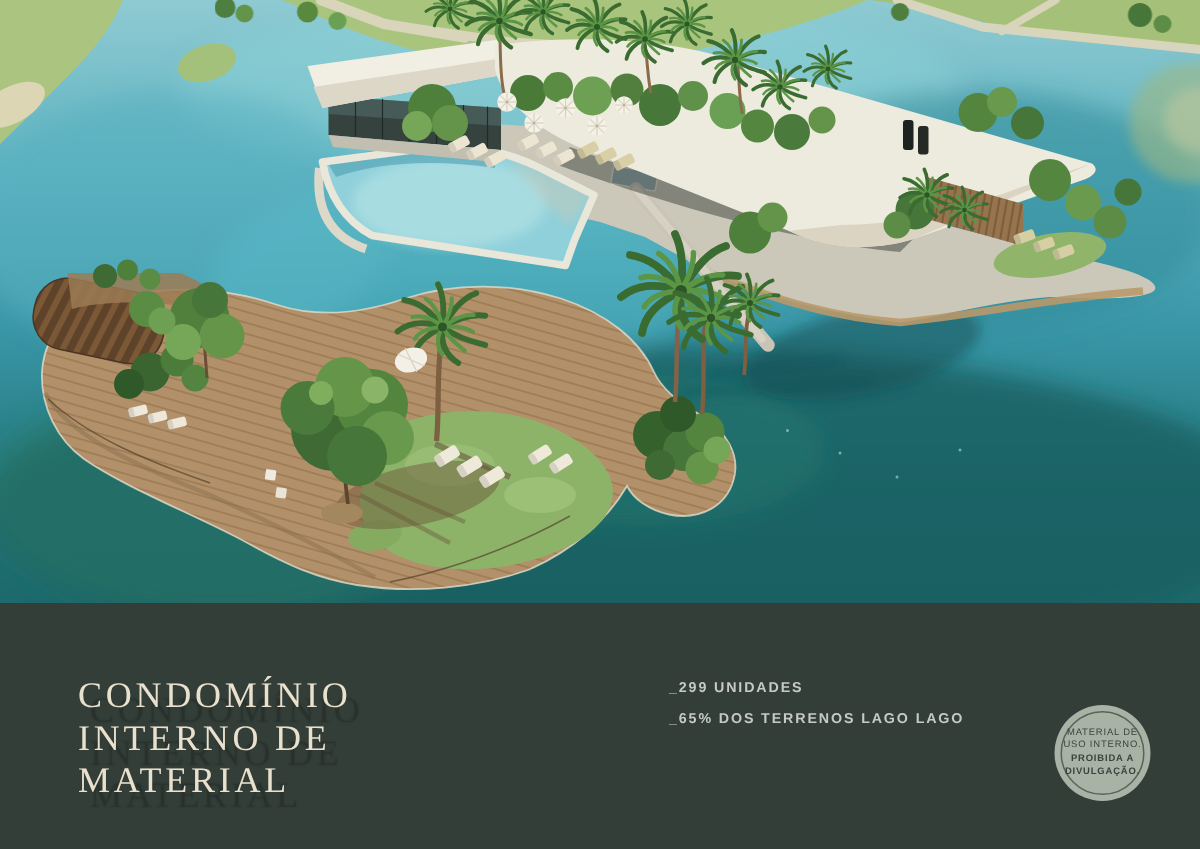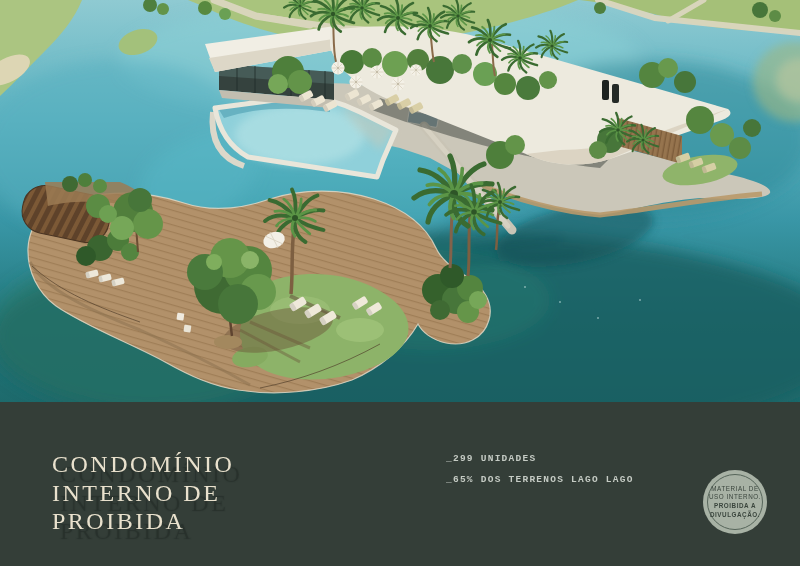--- a/index.html
+++ b/index.html
@@ -7,21 +7,21 @@
          font-family:"Liberation Sans",sans-serif;background:var(--footer_bg,#343E38);}
   .render{position:absolute;top:0;left:0;width:800px;height:402px;display:block;}
   .footer{position:absolute;left:0;top:402px;width:800px;height:164px;
           background:var(--footer_bg,#343E38);}
   .title{position:absolute;left:52px;top:450px;margin:0;
          font-family:"Liberation Serif",serif;font-weight:400;
          font-size:24px;line-height:28.5px;letter-spacing:2.5px;
          color:var(--title_text,#E9E1CD);
          text-shadow:8px 10px 1px rgba(28,36,31,.5);}
   .title span{display:block;}
-  .bullets{position:absolute;left:446px;top:454px;font-family:Liberation Mono, monospace;}
+  .bullets{position:absolute;left:446px;top:454px;}
   .bullet{font-size:9.5px;line-height:10px;margin-bottom:10.5px;
           letter-spacing:1.25px;font-weight:bold;
           color:var(--bullet_text,#C5CBC4);}
   .badge{position:absolute;left:703px;top:470px;width:64px;height:64px;
          border-radius:50%;background:var(--badge_bg,#A8B2A5);
          display:flex;align-items:center;justify-content:center;}
   .badge-inner{width:54px;height:54px;border-radius:50%;
          border:1px solid var(--badge_ring,#56655A);
          display:flex;flex-direction:column;align-items:center;justify-content:center;
          text-align:center;}
@@ -358,21 +358,21 @@
       <circle cx="598" cy="318" r="1"></circle>
         <circle cx="640" cy="300" r="1"></circle>
     </g>
   </svg>
 
   <div class="footer"></div>
 
   <h1 class="title">
     <span>CONDOMÍNIO</span>
     <span>INTERNO DE</span>
-    <span>PROIBIDA</span>
+    <span>MATERIAL</span>
   </h1>
 
   <div class="bullets">
     <div class="bullet">_299 UNIDADES</div>
     <div class="bullet">_65% DOS TERRENOS LAGO LAGO</div>
   </div>
 
   <div class="badge">
     <div class="badge-inner">
       <span class="bl">MATERIAL DE</span>

